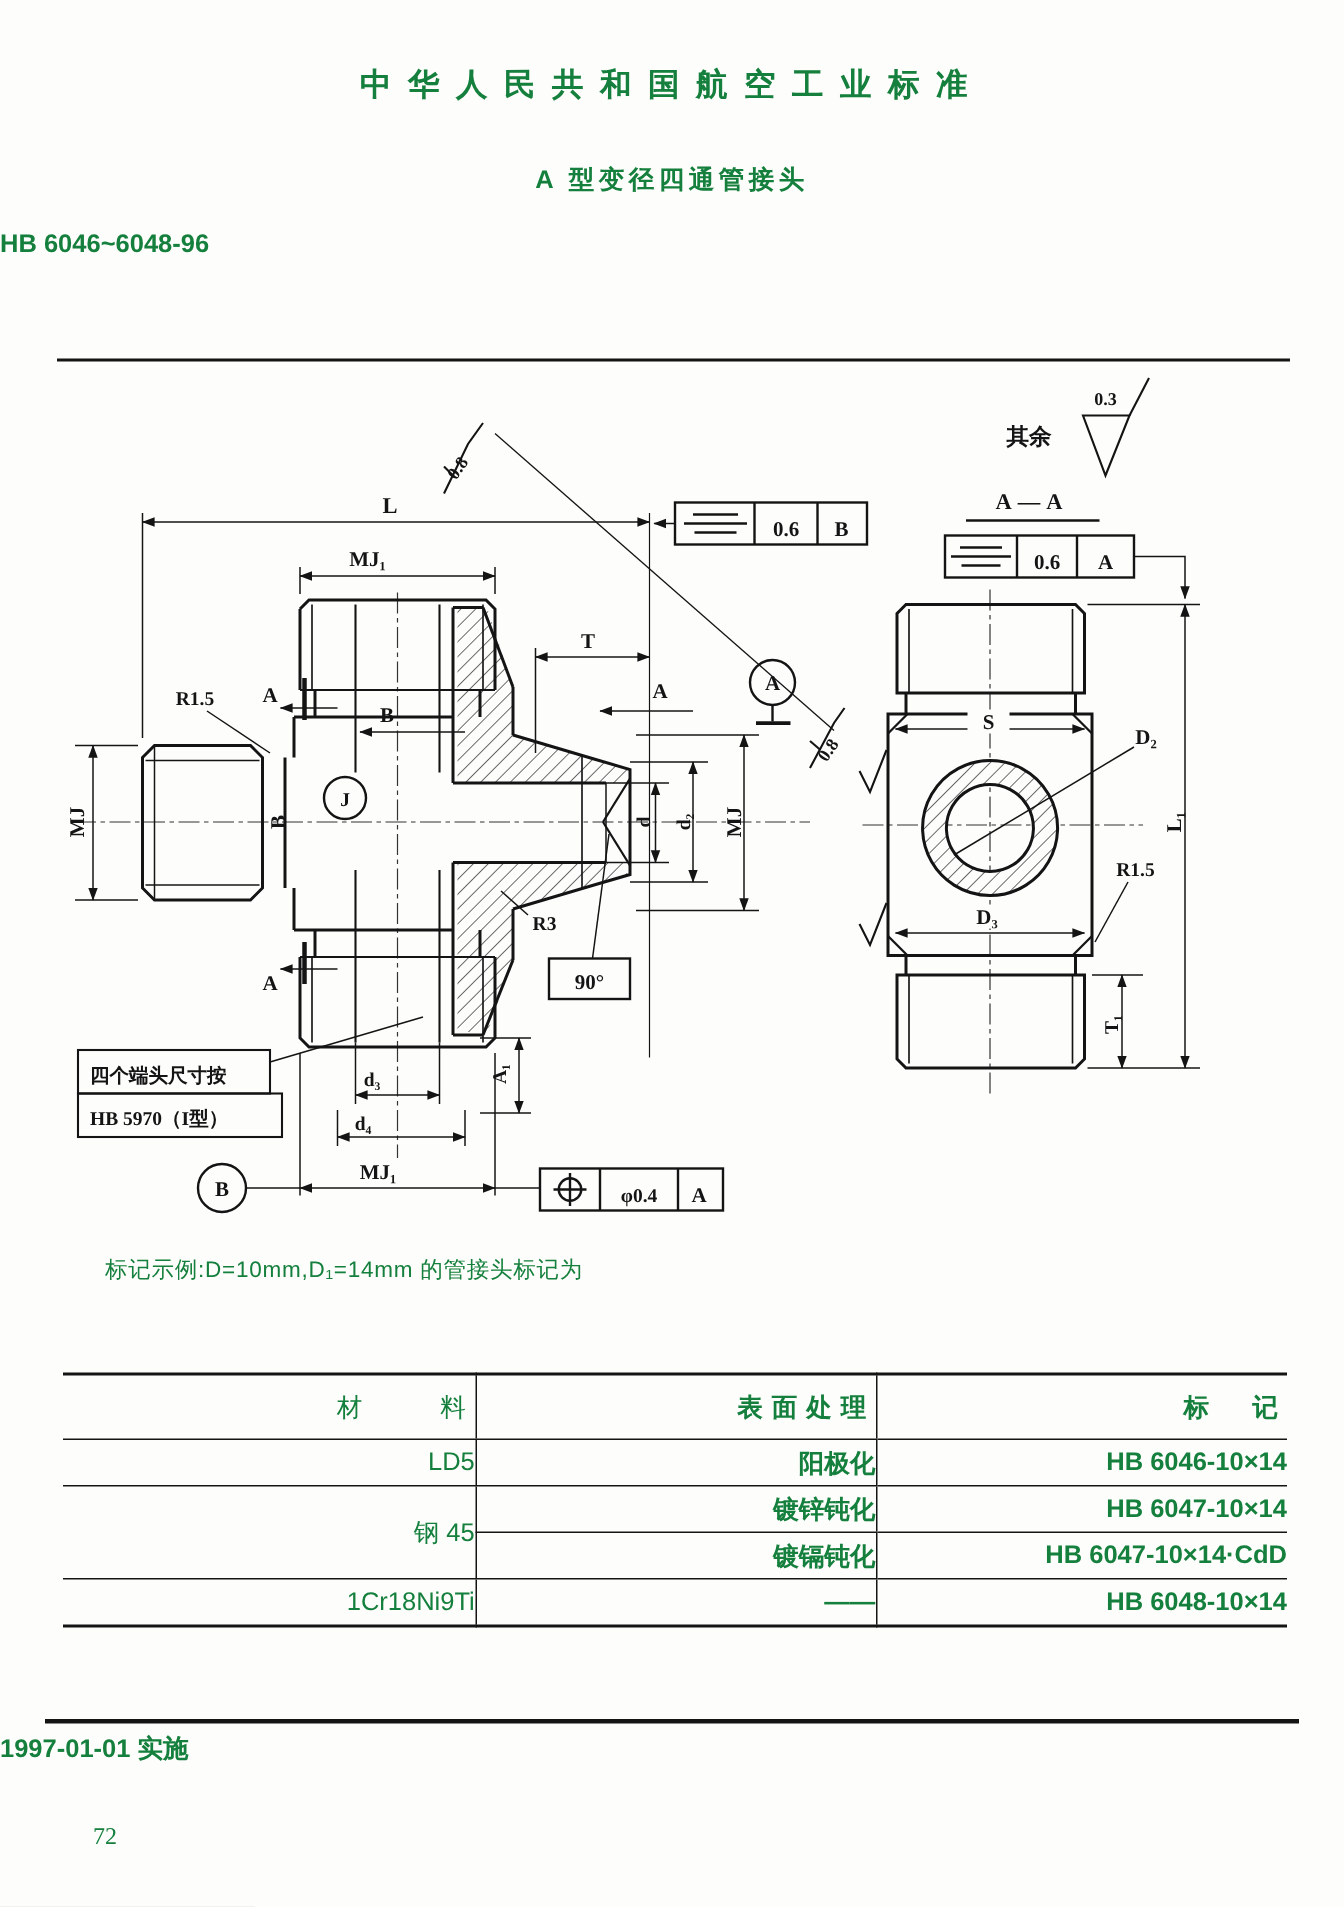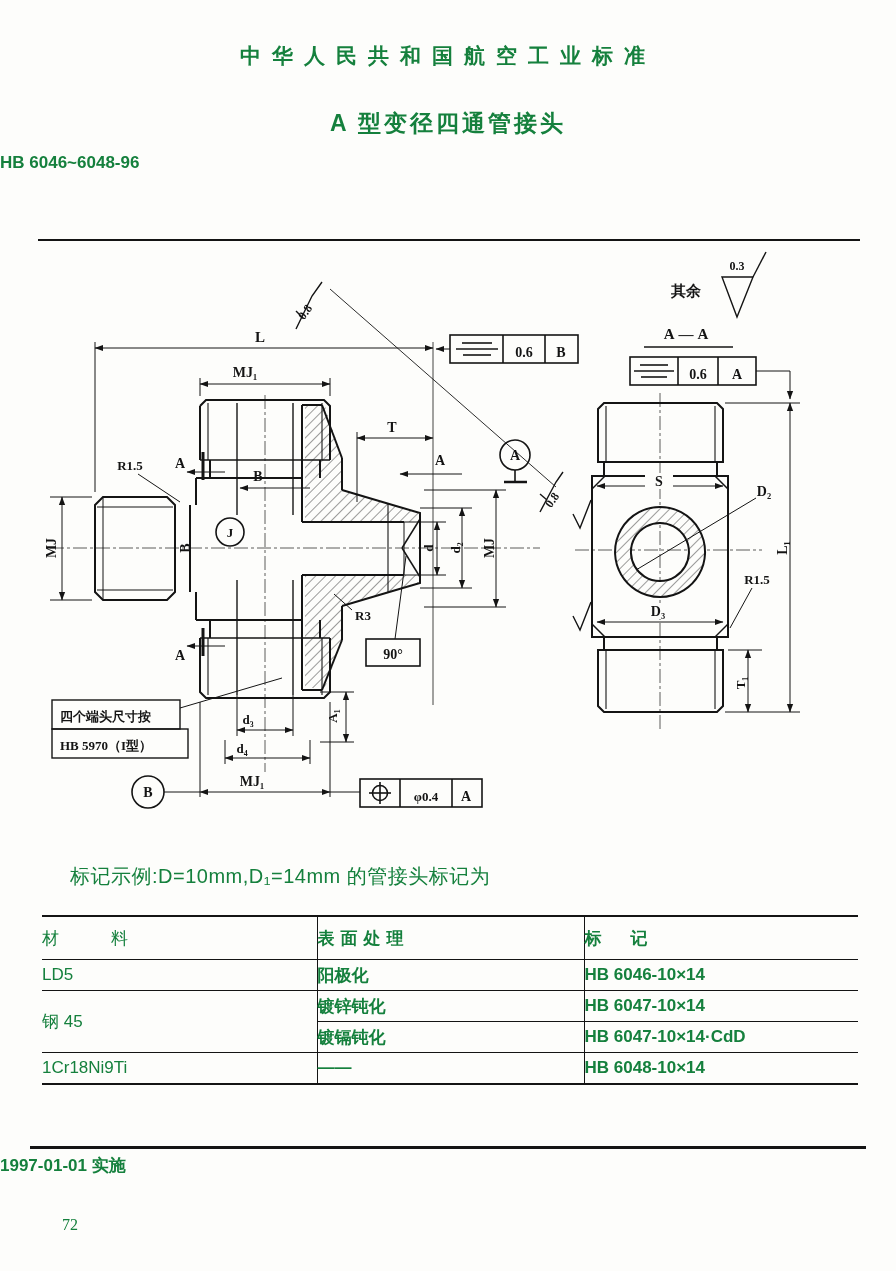--- a/index.html
+++ b/index.html
@@ -1,29 +1,29 @@
 <!DOCTYPE html>
 <html><head>
 <meta charset="utf-8">
 <style>
   html,body{margin:0;padding:0;background:#e8e8e8;}
   .page{position:relative;width:896px;height:1271px;background:#fdfdfb;margin:0 auto;
         font-family:"Liberation Sans","DejaVu Sans",sans-serif;color:#15803d;overflow:hidden;}
   .abs{position:absolute;}
   .doc-title{top:42px;left:0;width:100%;text-align:center;font-size:21px;font-weight:bold;
              letter-spacing:11px;font-family:"Liberation Sans","DejaVu Sans",sans-serif;}
-  .doc-subtitle{top:108px;left:0;width:100%;text-align:center;font-size:23px;font-weight:bold;letter-spacing:3px;}
+  .doc-subtitle{top:108px;left:0;width:100%;text-align:center;font-size:17px;font-weight:bold;letter-spacing:3px;}
   .std-code{top:153px;left:0;width:858px;text-align:left;font-size:17px;font-weight:bold;
             font-family:"Liberation Sans","DejaVu Sans",sans-serif;}
   .rule-top{top:239px;left:38px;width:822px;height:0;border-top:2.5px solid #141414;}
-  .example-line{top:863px;left:70px;font-size:20px;letter-spacing:0.5px;}
+  .example-line{top:837px;left:70px;font-size:15px;letter-spacing:0.5px;}
   .tbl-wrap{top:915px;left:42px;width:816px;}
   table.tbl{border-collapse:collapse;width:816px;table-layout:fixed;
             border-top:2.5px solid #141414;border-bottom:2.5px solid #141414;font-size:17px;}
-  table.tbl td{border-bottom:1.5px solid #141414;text-align:left;padding:0;height:30px;}
+  table.tbl td{border-bottom:1.5px solid #141414;text-align:right;padding:0;height:30px;}
   table.tbl tr.hdr td{height:42px;font-size:17px;letter-spacing:6px;}
   table.tbl td.vline{border-left:1.5px solid #141414;font-weight:bold;}
   table.tbl tr:last-child td{border-bottom:none;}
   .rule-bottom{top:1146px;left:30px;width:836px;height:0;border-top:3px solid #141414;}
   .footer-issued{top:1154px;left:50px;font-size:17px;font-weight:bold;letter-spacing:0.5px;}
   .footer-effective{top:1154px;left:0;width:860px;font-size:17px;font-weight:bold;}
   .page-num{top:1216px;left:62px;font-size:16px;font-family:"Liberation Serif","DejaVu Serif",serif;}
   svg text{font-family:"Liberation Serif","DejaVu Serif",serif;font-weight:bold;fill:#141414;}
 </style>
 </head>

